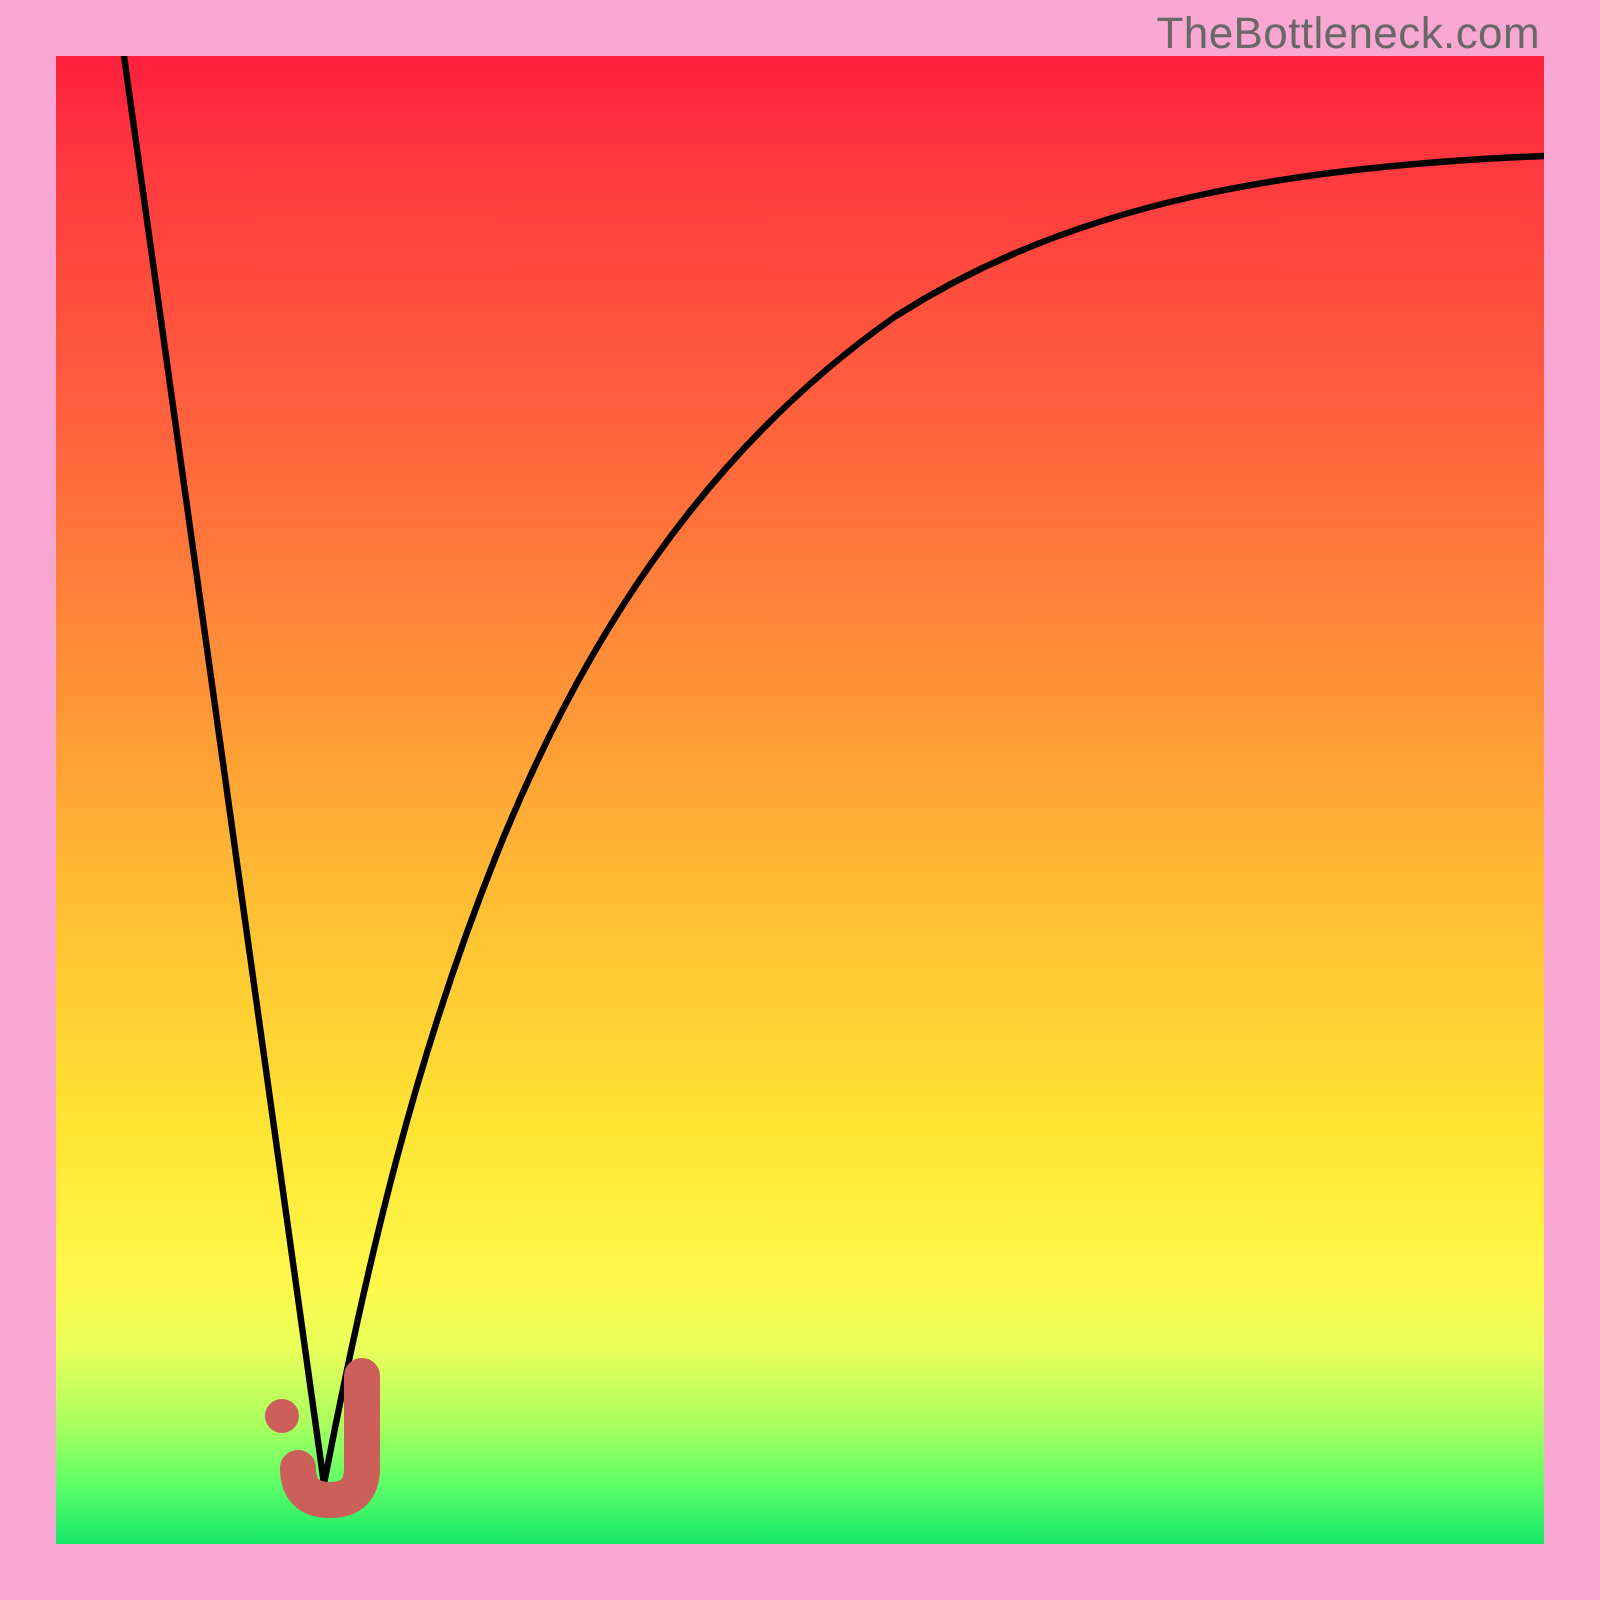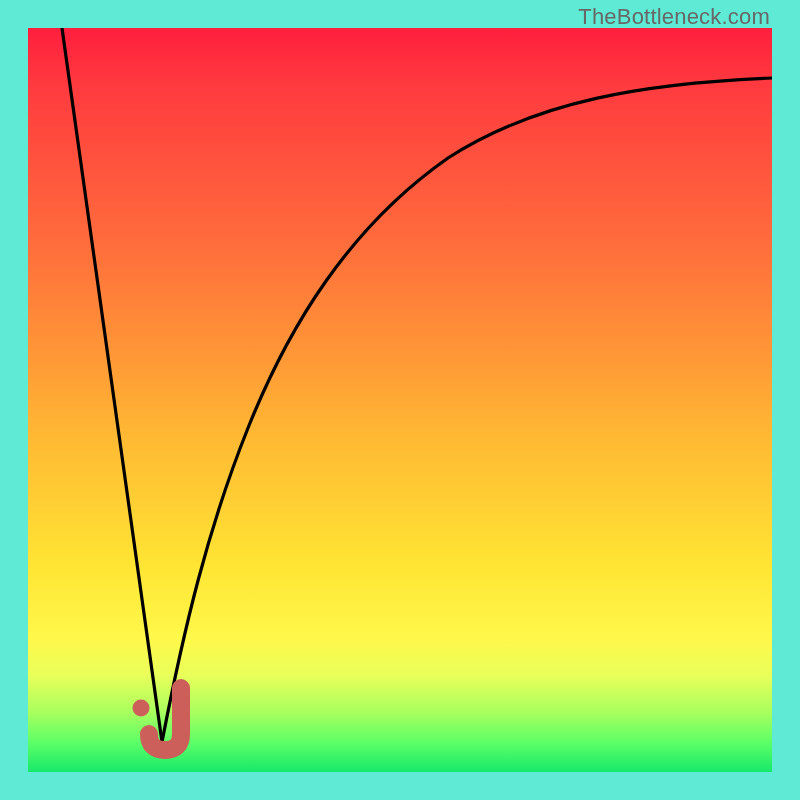--- a/index.html
+++ b/index.html
@@ -10,21 +10,21 @@
     overflow: hidden;
     background: #000;
     font-family: Arial, Helvetica, sans-serif;
   }
   .frame {
     position: absolute;
     top: 0;
     left: 0;
     width: 800px;
     height: 800px;
-    background: #5eead4;
+    background: #f9a8d4;
   }
   .plot-area {
     position: absolute;
     top: 28px;
     left: 28px;
     width: 744px;
     height: 744px;
     
     background: linear-gradient(to bottom,
       #ff1f3d 0%,

